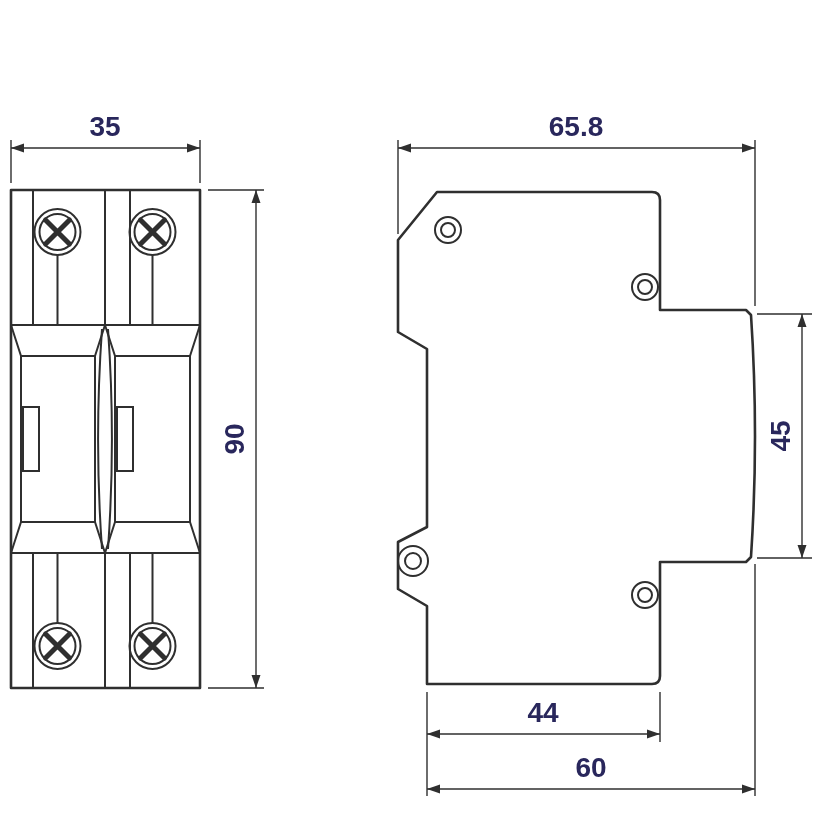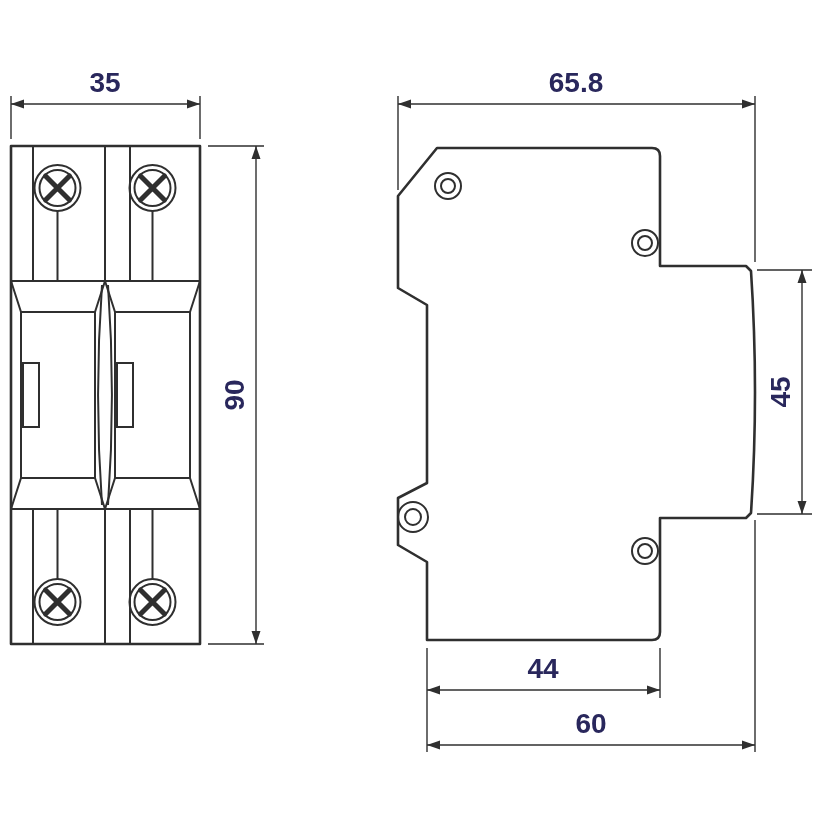--- a/index.html
+++ b/index.html
@@ -3,21 +3,21 @@
 <meta charset="utf-8">
 <style>
   :root { --line:#2f2f2f; --text:#29275c; --background:#ffffff; }
   html,body { margin:0; padding:0; }
   body {
     width:820px; height:820px;
     background:var(--background);
     font-family:"Liberation Sans", sans-serif;
     overflow:hidden;
   }
-  .canvas { position:relative; width:820px; height:580px; }
+  .canvas { position:relative; width:820px; height:580px;margin-top:44px; }
   .outline { fill:none; stroke:var(--line); stroke-width:2.6; stroke-linejoin:round; }
   .detail  { fill:none; stroke:var(--line); stroke-width:2; }
   .dim     { fill:none; stroke:var(--line); stroke-width:1.4; }
   .arrow   { fill:var(--line); stroke:none; }
   .cross   { fill:none; stroke:var(--line); stroke-width:5; stroke-linecap:round; }
   .dim-label {
     fill:var(--text);
     font-family:"Liberation Sans", sans-serif;
     font-size:28px;
     font-weight:bold;

